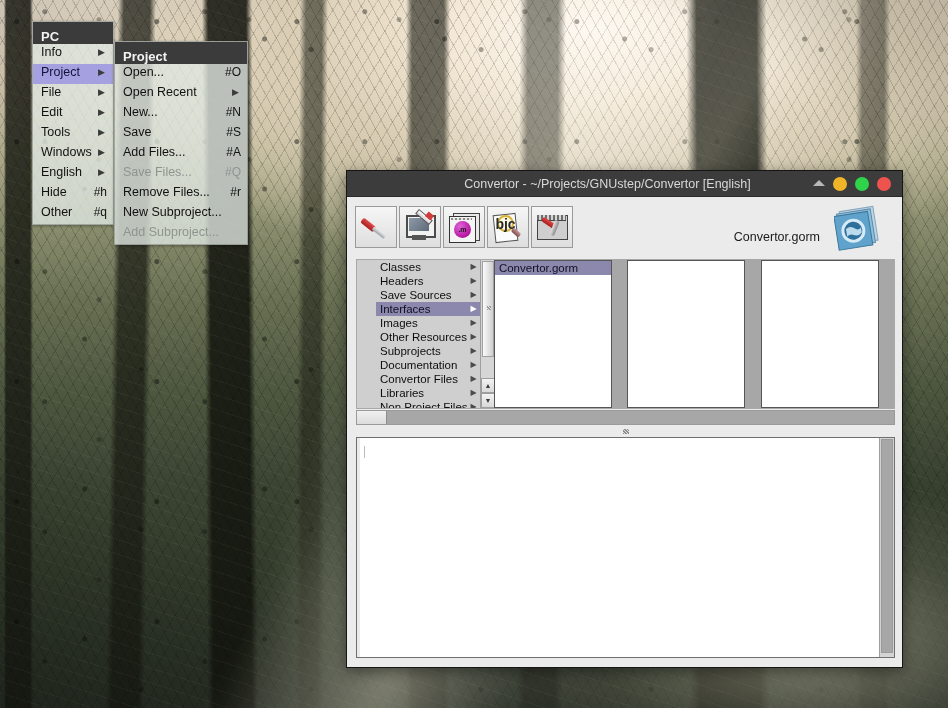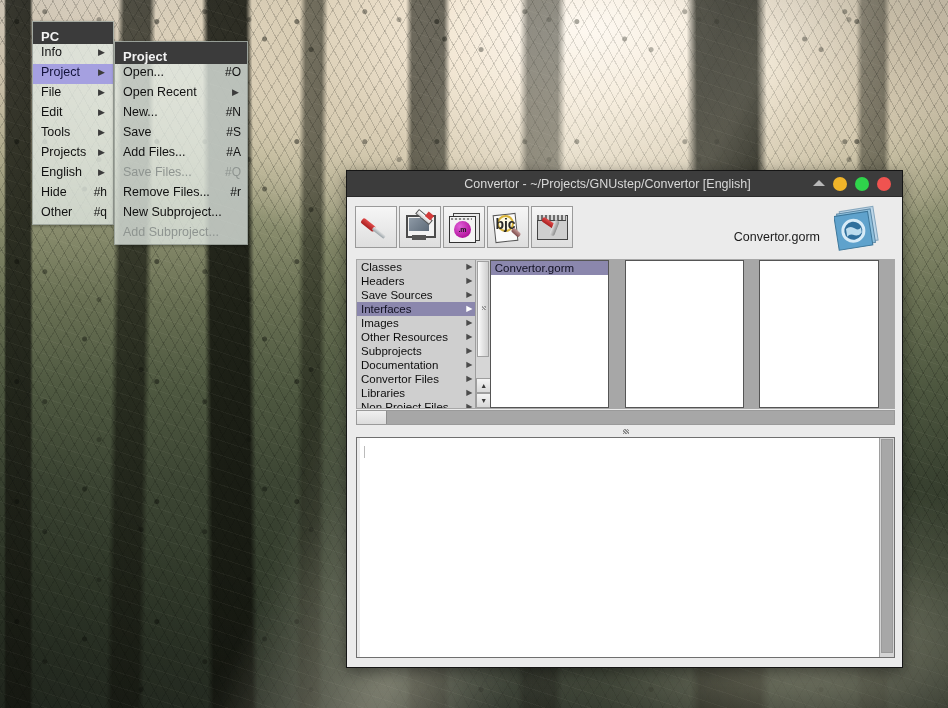--- a/index.html
+++ b/index.html
@@ -289,21 +289,21 @@
     display: flex;
     overflow: hidden;
   }
   .col {
     position: relative;
     background: #ffffff;
     border: 1px solid #555555;
     height: 148px;
     display: flex; flex-direction: column;
   }
-  #col0 { width: 123px; border: none; background: transparent; }
+  #col0 { width: 123px; border: none; background: transparent; padding-left: 19px; }
   .col-list { flex: 1; overflow: hidden; }
   .row {
     height: 14px; line-height: 14px;
     font-size: 11.5px; color: #0d0d0d;
     padding-left: 4px;
     display: flex; align-items: center;
     white-space: nowrap;
   }
   .row .r-label { flex: 1; }
   .row .r-arrow { width: 12px; text-align: center; font-size: 8px; color: #4b4b4b; }
@@ -408,21 +408,21 @@
       </div>
       <div class="menu-item">
         <span class="mi-label">Edit</span>
         <span class="mi-arrow">▶</span>
       </div>
       <div class="menu-item">
         <span class="mi-label">Tools</span>
         <span class="mi-arrow">▶</span>
       </div>
       <div class="menu-item">
-        <span class="mi-label">Projects</span>
+        <span class="mi-label">Windows</span>
         <span class="mi-arrow">▶</span>
       </div>
       <div class="menu-item">
         <span class="mi-label">English</span>
         <span class="mi-arrow">▶</span>
       </div>
       <div class="menu-item">
         <span class="mi-label">Hide</span>
         <span class="mi-key">#h</span>
       </div>

